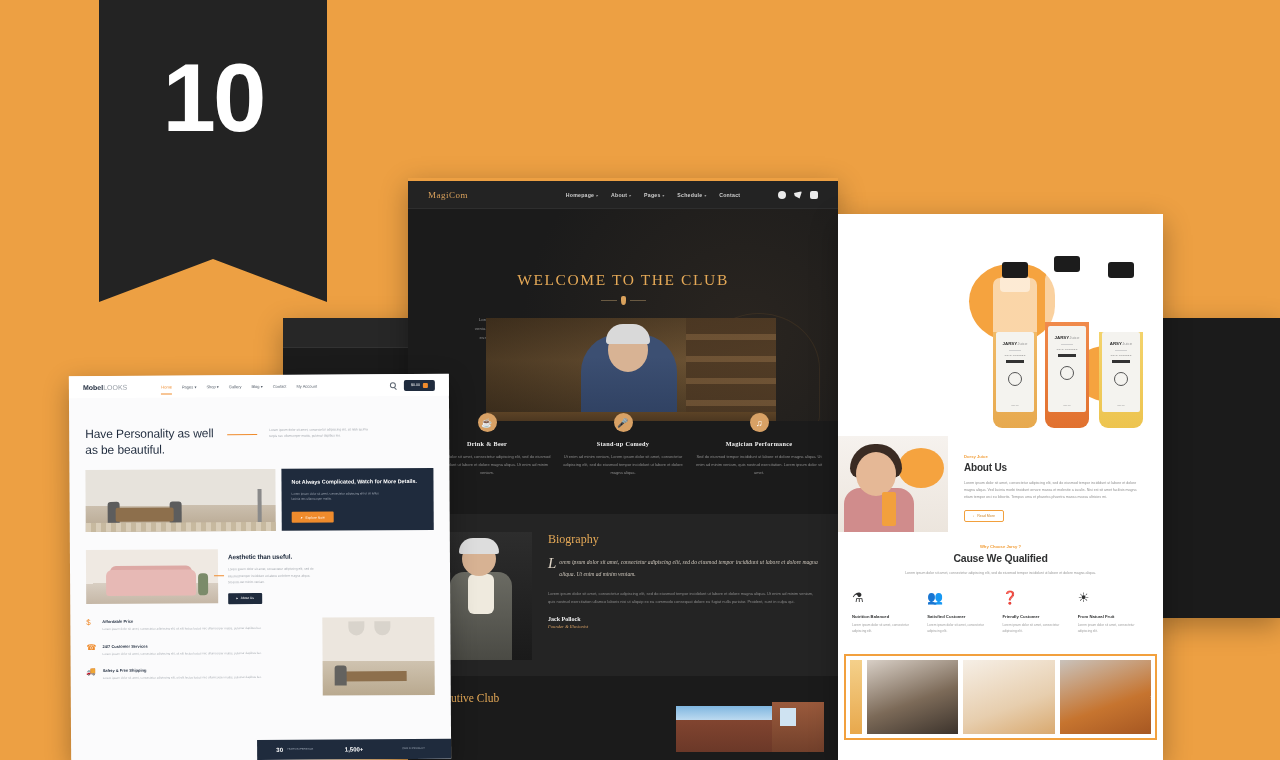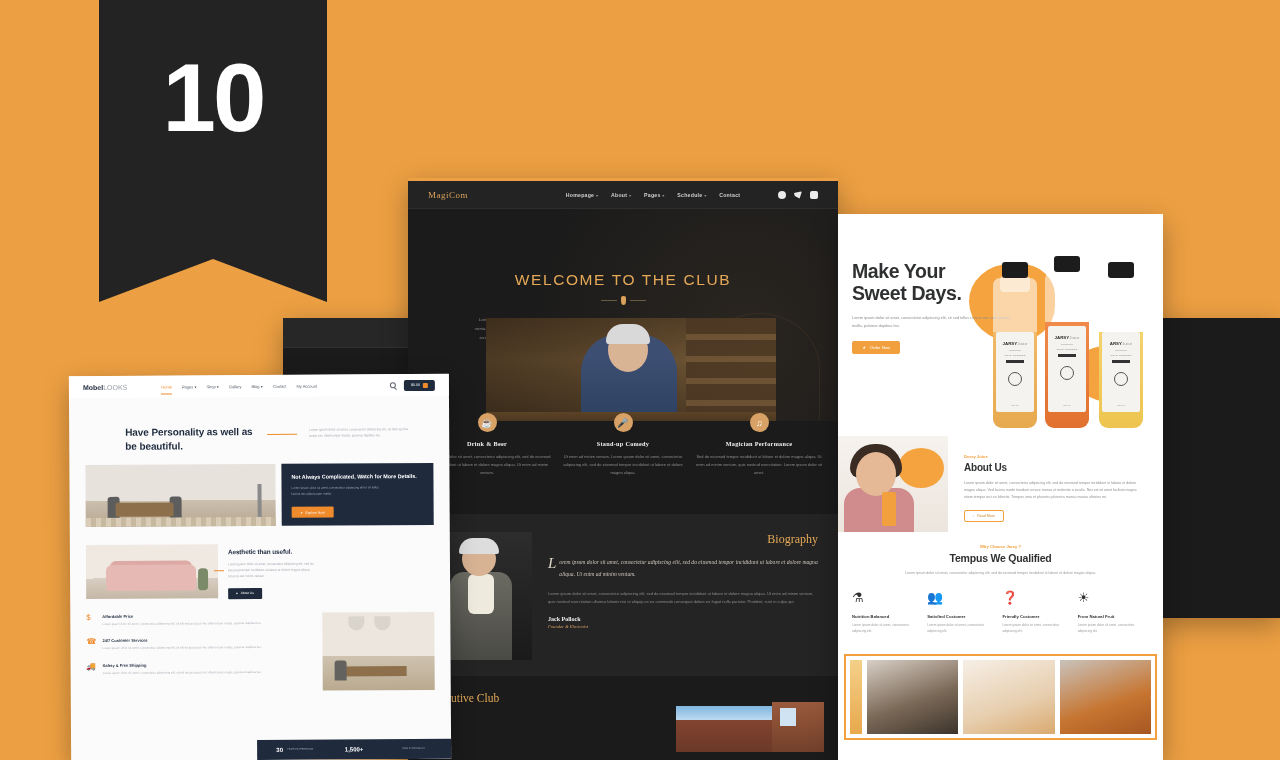--- a/index.html
+++ b/index.html
@@ -87,21 +87,21 @@
     position: relative; height: 212px;
     background: radial-gradient(circle at 78% 60%, #2a2520 0%, #1b1b1b 62%);
     padding-top: 62px; text-align: center;
   }
   #club .c-hero::after {
     content: ""; position: absolute; right: 18px; bottom: -4px;
     width: 120px; height: 110px; border: 1.5px solid rgba(237,160,67,.09);
     border-radius: 50% 50% 8px 8px;
   }
   #club .c-hero h1 {
-    color: #e5a957; font-family: Liberation Sans, sans-serif;
+    color: #e5a957; font-family: Liberation Serif, serif;
     font-size: 15.5px; letter-spacing: 1.6px; font-weight: normal;
   }
   #club .c-div {
     margin: 7px auto 10px; width: 56px; height: 9px;
     display: flex; align-items: center; justify-content: center; gap: 4px;
   }
   #club .c-div .ln { width: 16px; height: 1px; background: #6a5a42; }
   #club .c-div .dm { width: 5px; height: 9px; background: #d9a15c; border-radius: 2px 2px 50% 50%; }
   #club .c-hero p {
     color: #8d8d8d; font-size: 4.4px; line-height: 2.05;
@@ -163,21 +163,21 @@
     background: linear-gradient(180deg,#2d2d2d,#1a1a1a);
     position: relative; overflow: hidden;
   }
   #club .c-bioimg .bh { position:absolute; left:34px; top:10px; width:34px; height:34px; background:#d7b293; border-radius:50%; }
   #club .c-bioimg .bhair { position:absolute; left:31px; top:6px; width:40px; height:16px; background:#ddd; border-radius:20px 20px 3px 3px; }
   #club .c-bioimg .bbody { position:absolute; left:22px; top:40px; width:62px; height:88px; background:linear-gradient(180deg,#6b6b63,#4a4a44); border-radius:14px 14px 0 0; }
   #club .c-bioimg .bshirt { position:absolute; left:40px; top:42px; width:26px; height:40px; background:#efeade; border-radius:6px; }
   #club .c-biotxt { flex: 1; }
   #club .c-biotxt h2 {
     color: #e5a957; font-family: "Liberation Serif", serif;
-    font-size: 12px; font-weight: normal; margin-bottom: 10px; text-align: right;
+    font-size: 12px; font-weight: normal; margin-bottom: 10px;
   }
   #club .c-lead {
     color: #cdc6bb; font-family: "Liberation Serif", serif;
     font-style: italic; font-size: 5.6px; line-height: 2.1; margin-bottom: 9px;
   }
   #club .c-lead .drop {
     float: left; font-size: 15px; line-height: .9; padding-right: 3px; color: #e0d6c7;
   }
   #club .c-biotxt p.body { color: #8b8b8b; font-size: 4px; line-height: 2.0; margin-bottom: 10px; }
   #club .c-sign { color: #f0f0f0; font-family: "Liberation Serif", serif; font-size: 6px; font-weight: bold; }
@@ -322,21 +322,21 @@
   #mobel .m-srch { width: 6px; height: 6px; border: 1px solid #5c6570; border-radius: 50%; position: relative; }
   #mobel .m-srch::after { content:""; position:absolute; right:-2px; bottom:-2px; width:3px; height:1px; background:#5c6570; transform:rotate(45deg); }
   #mobel .m-cart {
     background: #1f2b3d; color: #fff; font-size: 3.6px; padding: 3px 7px; border-radius: 2px;
     display: flex; align-items: center; gap: 3px;
   }
   #mobel .m-cart i { width: 5px; height: 5px; background: #ef8b2c; border-radius: 1px; display: inline-block; }
 
   #mobel .m-hero { padding: 28px 16px 0; position: relative; }
   #mobel .m-hd { display: flex; align-items: flex-start; gap: 12px; }
-  #mobel .m-hd h1 { font-size: 10px; color: #1f2b3d; font-weight: bold; line-height: 1.35; width: 130px; letter-spacing: -.1px; margin-left: 40px; }
+  #mobel .m-hd h1 { font-size: 12px; color: #1f2b3d; font-weight: normal; line-height: 1.35; width: 130px; letter-spacing: -.1px; }
   #mobel .m-rule { width: 30px; height: 1px; background: #ef8b2c; margin-top: 9px; }
   #mobel .m-hd p { font-size: 3.2px; color: #a4a9af; line-height: 2.0; width: 105px; margin-top: 2px; }
 
   #mobel .m-row { display: flex; gap: 6px; margin-top: 12px; height: 62px; }
   #mobel .m-room {
     flex: 1; position: relative; overflow: hidden;
     background: linear-gradient(180deg,#e7e3dc 0 58%,#cbbfae 58%,#b6a68f 100%);
   }
   #mobel .m-room .tbl { position: absolute; left: 30px; bottom: 10px; width: 58px; height: 14px; background: #8d6f4c; border-radius: 2px; }
   #mobel .m-room .chr1 { position: absolute; left: 22px; bottom: 8px; width: 12px; height: 22px; background: #5d5d5d; border-radius: 3px 3px 0 0; }
@@ -488,28 +488,20 @@
       <div class="ph1"></div>
       <div class="ph2"></div>
     </div>
   </div>
 
   <div class="mock" id="juice">
 
     <div class="j-hero">
       <div class="j-blobA"></div>
       <div class="j-blobB"></div>
-      <div class="j-htxt">
-        <h1><span>Make Your</span><br><span>Sweet Days.</span></h1>
-        <p>Lorem ipsum dolor sit amet, consectetur adipiscing elit, sit sed tellus cum is nec sed montes mollis, pulvinar dapibus leo.</p>
-        <span class="j-hbtn">
-            <i>★</i>
-            <span>Order Now</span>
-          </span>
-      </div>
       <div class="bottles">
         <div class="bot" id="b1">
           <div class="neck"></div>
             <div class="cap"></div>
           <div class="lbl">
             <div class="bn"><span>JARSY</span><em>Juice</em></div>
             <div class="bl"></div>
             <div class="bs">COLD PRESSED</div>
             <div class="bar2"></div>
             <div class="fruit"></div>
@@ -557,21 +549,21 @@
         <p>Lorem ipsum dolor sit amet, consectetur adipiscing elit, sed do eiusmod tempor incididunt ut labore et dolore magna aliqua. Ved lacinia morbi tincidunt ornare massa et molestie a iaculis. Nisi est sit amet facilisis magna etiam tempor orci eu lobortis. Tempus urna et pharetra pharetra massa massa ultricies mi.</p>
         <span class="j-obtn">
             <i>›</i>
             <span>Read More</span>
           </span>
       </div>
     </div>
 
     <div class="j-qual">
       <div class="j-eyebrow">Why Choose Jarsy ?</div>
-      <h2>Tempus We Qualified</h2>
+      <h2>Cause We Qualified</h2>
       <p>Lorem ipsum dolor sit amet, consectetur adipiscing elit, sed do eiusmod tempor incididunt ut labore et dolore magna aliqua.</p>
       <div class="j-cards">
         <div class="j-card">
           <span class="j-cic">⚗</span>
           <h4>Nutrition Balanced</h4>
           <p>Lorem ipsum dolor sit amet, consectetur adipiscing elit.</p>
         </div>
         <div class="j-card">
           <span class="j-cic">👥</span>
           <h4>Satisfied Customer</h4>

